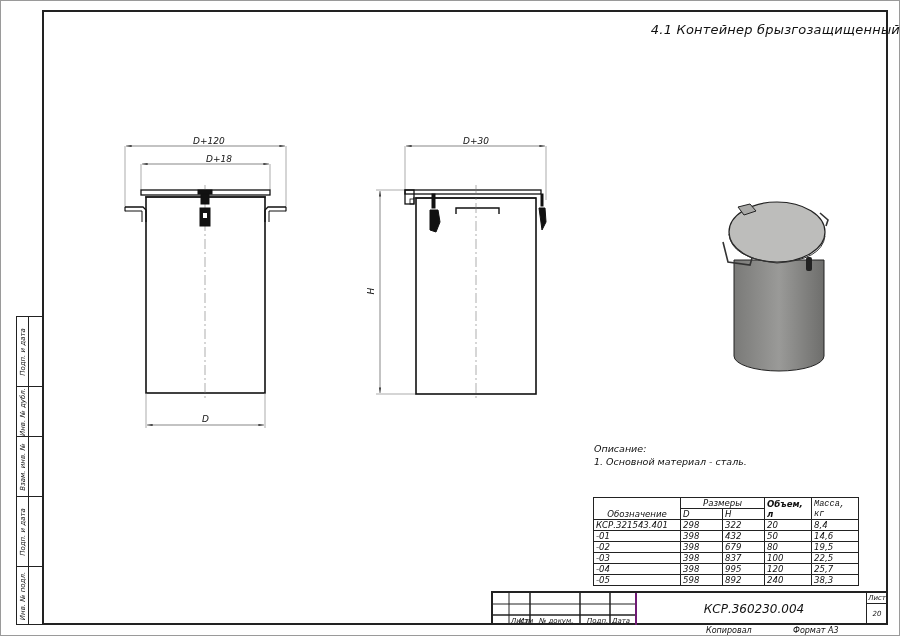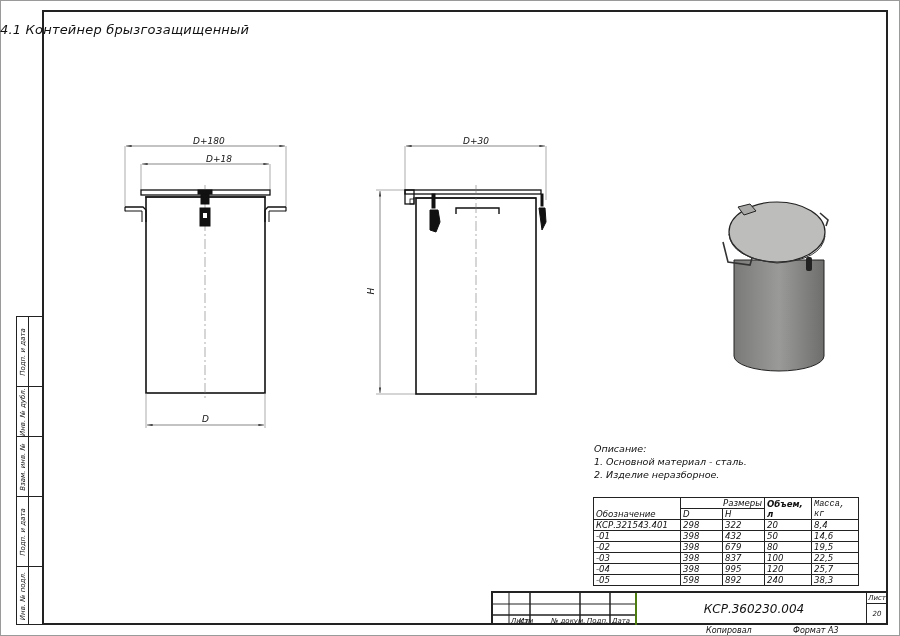--- a/index.html
+++ b/index.html
@@ -11,46 +11,46 @@
   }
   .outer-border {
     position: absolute; left: 0; top: 0; width: 898px; height: 634px;
     border: 1px solid #9a9a9a;
   }
   .frame {
     position: absolute; left: 42px; top: 10px; width: 846px; height: 615px;
     border: 2px solid #222; box-sizing: border-box;
   }
   .title {
-    position: absolute; left: 0; width: 900px; top: 22px; text-align: left;
+    position: absolute; left: 0; width: 900px; top: 22px; text-align: right;
     font-size: 13px; font-style: italic; letter-spacing: 0.2px;
   }
   svg.drawing { position: absolute; left: 0; top: 0; }
   .dimlabel { font-size: 9px; font-style: italic; }
   .notes {
     position: absolute; left: 594px; top: 442px; font-size: 9.5px; font-style: italic; line-height: 13px;
   }
   table.spec {
     position: absolute; left: 593px; top: 497px; border-collapse: collapse;
     font-size: 8.6px; font-style: italic;
   }
   table.spec td {
     border: 1px solid #222; padding: 0 2px; height: 10px; line-height: 10px;
   }
   table.spec td.r { text-align: left; }
-  table.spec td.c { text-align: right; }
+  table.spec td.c { text-align: center; }
   .stamp {
     position: absolute; left: 491px; top: 591px; width: 396px; height: 34px;
     border-top: 2px solid #222; border-left: 2px solid #222; box-sizing: border-box;
   }
   .stamp .cells { position: absolute; left: 0; top: 0; }
   .stamp .code {
     position: absolute; left: 142px; top: 0; width: 234px; height: 32px;
     display: flex; align-items: center; justify-content: center; font-size: 12px; font-style: italic;
-    border-left: 2px solid #4d7c0f;
+    border-left: 2px solid #701a75;
   }
   .stamp .sheet {
     position: absolute; right: 0; top: 0; width: 20px; height: 32px; border-left: 1px solid #222;
     font-size: 7px; font-style: italic;
   }
   .stamp .sheet .lbl { height: 10px; border-bottom: 1px solid #222; text-align: center; line-height: 10px; }
   .stamp .sheet .num { text-align: center; line-height: 20px; }
   .stamp-labels span { position: absolute; top: 24px; font-size: 7px; font-style: italic; }
   .footer { position: absolute; top: 626px; font-size: 8px; font-style: italic; }
   .side-strip {
@@ -153,36 +153,35 @@
     <path d="M734,260 L734,356 A45,15 0 0 0 824,356 L824,260 Z" fill="url(#body3d)" stroke="#222" stroke-width="1"></path>
     <path d="M723,242 L728,262 L750,265 L752,258" fill="none" stroke="#333" stroke-width="1.6"></path>
     <path d="M820,213 L828,220 L826,226" fill="none" stroke="#333" stroke-width="1.6"></path>
     <ellipse cx="777" cy="232" rx="48" ry="30" fill="#bdbdbb" stroke="#222" stroke-width="1.2"></ellipse>
     <path d="M729,234 Q731,258 777,263 Q822,260 825,236" fill="none" stroke="#333" stroke-width="1"></path>
     <path d="M738,207 L750,204 L756,211 L744,215 Z" fill="#a9a9a7" stroke="#222" stroke-width="1"></path>
     <rect x="806" y="257" width="6" height="14" rx="2" fill="#222"></rect>
   </g>
 </svg>
 
-<div class="dimlabel" style="position:absolute;left:193px;top:136px;">D+180</div>
+<div class="dimlabel" style="position:absolute;left:193px;top:136px;">D+120</div>
 <div class="dimlabel" style="position:absolute;left:196px;top:154px;margin-left:10px;">D+18</div>
 <div class="dimlabel" style="position:absolute;left:202px;top:414px;">D</div>
 <div class="dimlabel" style="position:absolute;left:463px;top:136px;">D+30</div>
 <div class="dimlabel" style="position:absolute;left:368px;top:286px;transform:rotate(-90deg);">H</div>
 
 <div class="notes">
   <div>Описание:</div>
   <div>1. Основной материал - сталь.</div>
-  <div>2. Изделие неразборное.</div>
 </div>
 
 <table class="spec">
   <tbody>
       <tr>
-    <td rowspan="2" style="width:82px;vertical-align:bottom;">Обозначение</td>
+    <td rowspan="2" style="width:82px;vertical-align:bottom;text-align:center;">Обозначение</td>
     <td colspan="2" class="c">Размеры</td>
     <td rowspan="2" style="width:42px;vertical-align:bottom;font-weight:bold;">Объем, л</td>
     <td rowspan="2" style="width:42px;vertical-align:bottom;font-family:Liberation Mono, monospace;">Масса, кг</td>
   </tr>
   <tr>
     <td style="width:37px;">D</td>
     <td style="width:37px;">H</td>
   </tr>
   <tr>
     <td>КСР.321543.401</td>
@@ -236,21 +235,21 @@
       <line x1="0" y1="22" x2="142" y2="22" stroke-width="1.5"></line>
       <line x1="16" y1="0" x2="16" y2="32"></line>
       <line x1="37" y1="0" x2="37" y2="32" stroke-width="1.5"></line>
       <line x1="87" y1="0" x2="87" y2="32" stroke-width="1.5"></line>
       <line x1="117" y1="0" x2="117" y2="32" stroke-width="1.5"></line>
     </g>
   </svg>
   <div class="stamp-labels">
     <span style="left:12px;padding-left:14px;">Изм</span>
     <span style="left:18px;">Лист</span>
-    <span style="left:46px;margin-left:12px;">№ докум.</span>
+    <span style="left:46px;">№ докум.</span>
     <span style="left:94px;">Подп.</span>
     <span style="left:119px;">Дата</span>
   </div>
   <div class="code">КСР.360230.004</div>
   <div class="sheet">
     <div class="lbl">Лист</div>
     <div class="num">20</div>
   </div>
 </div>
 

